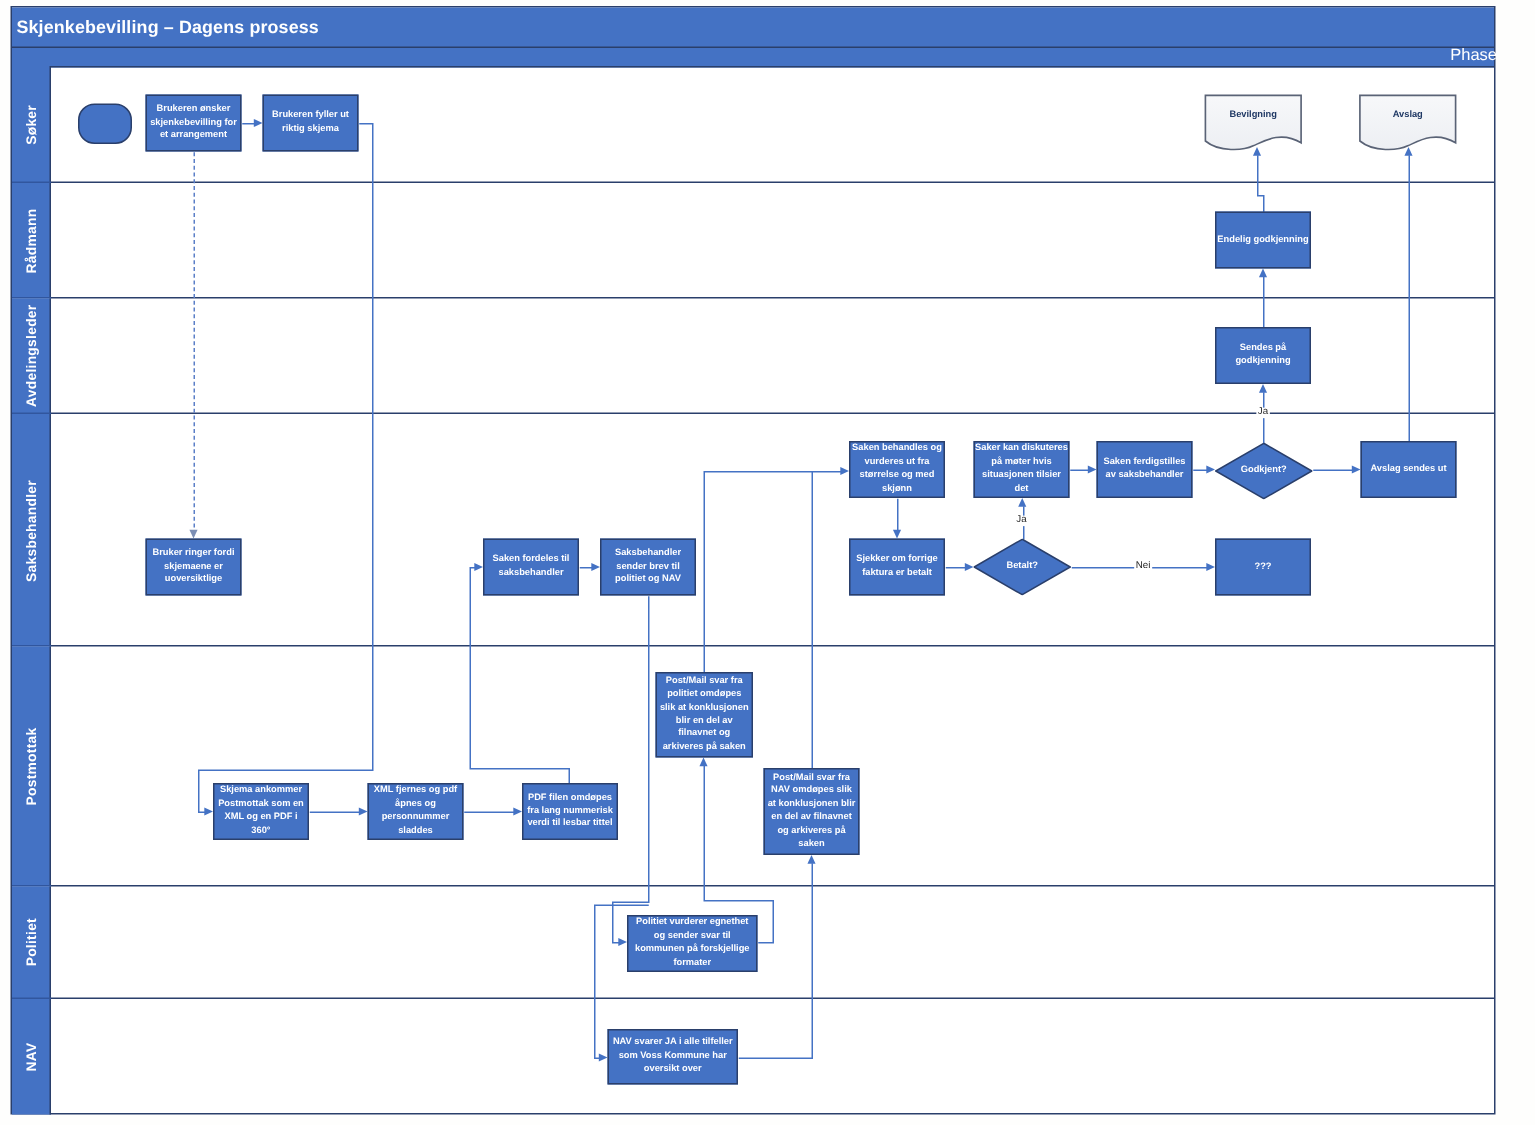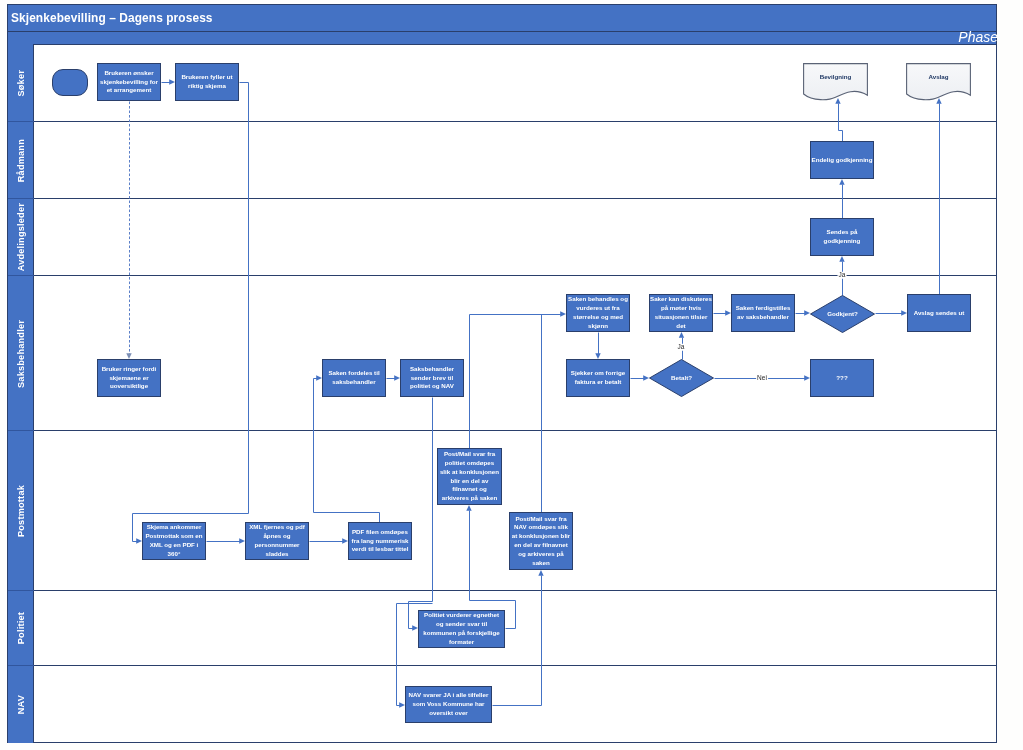--- a/index.html
+++ b/index.html
@@ -9,21 +9,21 @@
   #stage{position:absolute;left:0;top:0;width:1023px;height:558px;background:#fefefd;}
 
   
   #pool{position:absolute;left:7px;top:4px;width:990px;height:739px;
         border:1px solid #2a3f6b;box-sizing:border-box;background:#ffffff;}
   #titlebar{position:absolute;left:0;top:0;right:0;height:27px;background:#4472C4;
         box-sizing:border-box;border-bottom:1px solid #2a3f6b;display:flex;align-items:center;}
   #titlebar .t{color:#ffffff;font-size:11.9px;font-weight:bold;padding-left:3px;letter-spacing:0.1px;position:relative;top:0px;}
   #phasebar{position:absolute;left:0;top:27px;right:0;height:13px;background:#4472C4;
         box-sizing:border-box;border-bottom:1px solid #2a3f6b;display:flex;align-items:center;justify-content:flex-end;}
-  #phasebar .p{color:#ffffff;font-size:14px;line-height:11px;position:relative;top:-1px;right:-2px;font-style:italic;}
+  #phasebar .p{color:#ffffff;font-size:11px;line-height:11px;position:relative;top:-1px;right:-2px;}
   #lanes{position:absolute;left:0;top:40px;right:0;bottom:0;}
   .lane{position:absolute;left:0;right:0;box-sizing:border-box;}
   .lane .hdr{position:absolute;left:0;top:0;width:26px;height:100%;background:#4472C4;
         box-sizing:border-box;border-right:1px solid #2a3f6b;
         display:flex;align-items:center;justify-content:center;overflow:hidden;}
   .lane .hdr span{color:#fff;font-size:9.2px;font-weight:bold;white-space:nowrap;
         writing-mode:vertical-rl;transform:rotate(180deg);letter-spacing:0.2px;}
   .lane .sep{position:absolute;left:26px;right:0;bottom:0;height:0;border-bottom:1px solid #2a3f6b;}
   .lane .hsep{position:absolute;left:0;width:26px;bottom:0;height:0;border-bottom:1px solid #31569e;}
 

